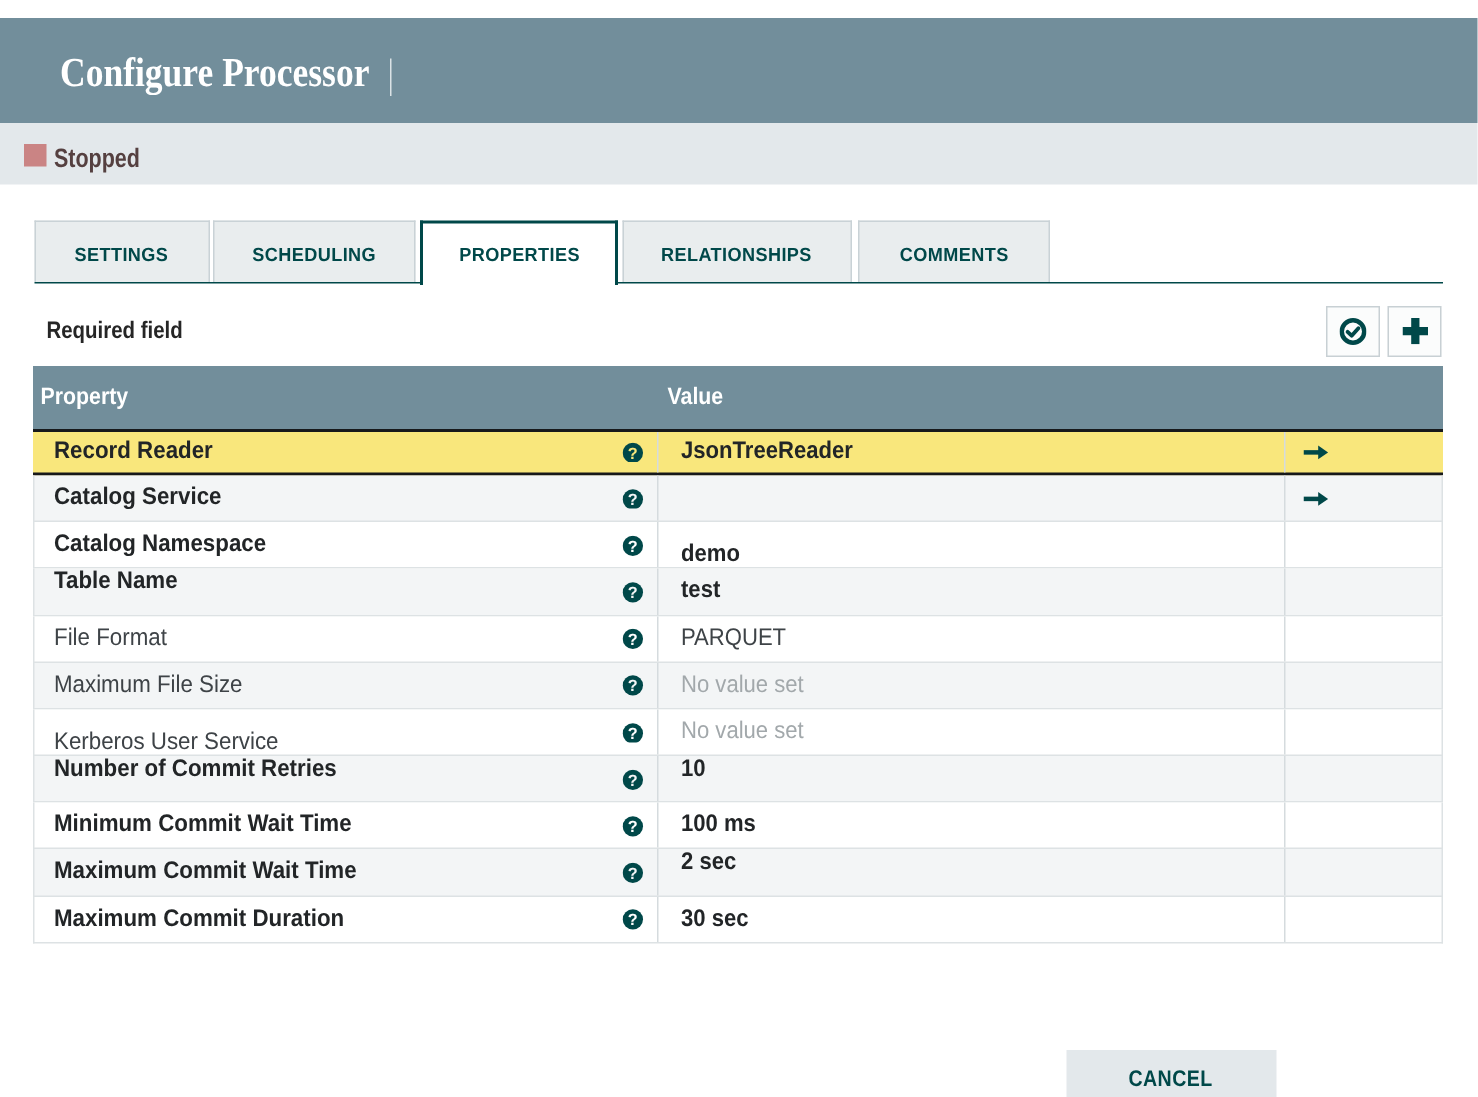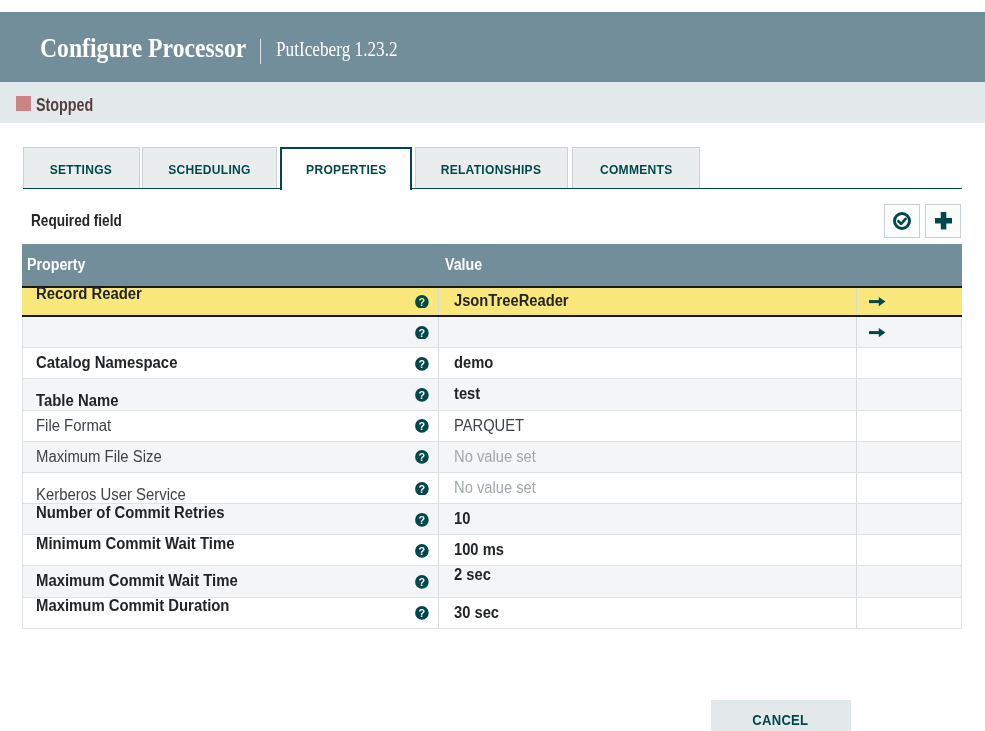--- a/index.html
+++ b/index.html
@@ -6,21 +6,20 @@
               font-family:"Liberation Sans", sans-serif; }
   .abs { position:absolute; }
   .sx { transform-origin:left center; display:inline-block; white-space:nowrap; }
 </style></head>
 <body>
 <div class="abs" style="left:0;top:12px;width:985px;height:731px;background:#fff">
 
 <div class="abs" style="left:0;top:0;width:985px;height:70.3px;background:#728E9B"></div>
 <div class="abs" style="left:40px;top:20px"><span class="sx" style="font-family:'Liberation Serif',serif;font-weight:bold;font-size:27.5px;color:#fff;transform:scaleX(0.861)">Configure Processor</span></div>
 <div class="abs" style="left:259.5px;top:27px;width:1.5px;height:25px;background:rgba(255,255,255,0.75)"></div>
-<div class="abs" style="left:276px;top:26px"><span class="sx" style="font-family:'Liberation Serif',serif;font-size:20.5px;color:#fff;transform:scaleX(0.84)">PutIceberg 1.23.2</span></div>
 <div class="abs" style="left:0;top:70.3px;width:985px;height:41.2px;background:#E3E8EB"></div>
 <div class="abs" style="left:16px;top:84px;width:15px;height:15px;background:#CA8484"></div>
 <div class="abs" style="left:36.2px;top:82.8px"><span class="sx" style="font-weight:bold;font-size:17.7px;color:#554040;transform:scaleX(0.81)">Stopped</span></div>
 <div class="abs" style="left:23px;top:175.5px;width:939px;height:1.6px;background:#004849"></div>
 <div class="abs" style="left:23.0px;top:135px;width:116.6px;height:40.5px;background:#E9EDEE;border:1px solid #C9D2D6;border-bottom:none;display:flex;align-items:center;justify-content:center;padding-top:4px">
       <span style="font-size:12.7px;font-weight:bold;letter-spacing:0.3px;color:#004849;display:inline-block;transform:scaleX(0.95)">SETTINGS</span>
     </div>
 <div class="abs" style="left:142.4px;top:135px;width:134.6px;height:40.5px;background:#E9EDEE;border:1px solid #C9D2D6;border-bottom:none;display:flex;align-items:center;justify-content:center;padding-top:4px">
       <span style="font-size:12.7px;font-weight:bold;letter-spacing:0.3px;color:#004849;display:inline-block;transform:scaleX(0.95)">SCHEDULING</span>
     </div>
@@ -47,62 +46,65 @@
 <div class="abs" style="left:22.4px;top:232.4px;width:939.6px;height:41.4px;background:#728E9B"></div>
 <div class="abs" style="left:27.4px;top:232.4px;height:41.4px;display:flex;align-items:center">
       <span class="sx" style="font-weight:bold;font-size:15.8px;color:#fff;transform:scaleX(0.9)">Property</span>
     </div>
 <div class="abs" style="left:444.7px;top:232.4px;height:41.4px;display:flex;align-items:center">
       <span class="sx" style="font-weight:bold;font-size:15.8px;color:#fff;transform:scaleX(0.9)">Value</span>
     </div>
 <div class="abs" style="left:22.4px;top:273.8px;width:939.6px;height:31.18px;background:#F9E77C;border-top:2px solid #17191B;border-bottom:2px solid #17191B"></div>
 <div class="abs" style="left:438.0px;top:275.8px;width:1px;height:27.18px;background:#D5DBDE"></div>
 <div class="abs" style="left:856.4px;top:275.8px;width:1px;height:27.18px;background:#D5DBDE"></div>
-<div class="abs" style="left:36.3px;top:273.3px;height:31.18px;display:flex;align-items:flex-start">
+<div class="abs" style="left:36.3px;top:273.3px;height:31.18px;display:flex;align-items:center">
       <span class="sx" style="font-weight:bold;font-size:16px;color:#222527;transform:scaleX(0.93)">Record Reader</span>
     </div>
 <svg style="position:absolute;left:415.1px;top:282.5px" width="13.8" height="13.8" viewBox="0 0 14 14">
       <circle cx="7" cy="7" r="6.9" fill="#004849"></circle>
       <text x="7" y="10.9" text-anchor="middle" font-family="Liberation Sans" font-size="11" font-weight="bold" fill="#F9E77C">?</text>
     </svg>
 <div class="abs" style="left:454.2px;top:273.3px;height:31.18px;display:flex;align-items:center">
       <span class="sx" style="font-size:16px;font-weight:bold;color:#222527;transform:scaleX(0.92)">JsonTreeReader</span>
     </div>
 <svg style="position:absolute;left:869.1px;top:282.9px" width="16.5" height="13" viewBox="0 0 16.5 13">
       <rect x="0" y="5.1" width="10.8" height="3.0" fill="#004849"></rect>
       <path d="M9.8 2.0 L16.4 6.6 L9.8 11.2 Z" fill="#004849"></path>
     </svg>
 <div class="abs" style="left:22.4px;top:304.98px;width:939.6px;height:31.18px;background:#F3F5F6;border-bottom:1px solid #DDE2E4;border-left:1px solid #DDE2E4;border-right:1px solid #DDE2E4"></div>
 <div class="abs" style="left:438.0px;top:304.98px;width:1px;height:30.18px;background:#D5DBDE"></div>
 <div class="abs" style="left:856.4px;top:304.98px;width:1px;height:30.18px;background:#D5DBDE"></div>
+<div class="abs" style="left:36.3px;top:304.48px;height:31.18px;display:flex;align-items:center">
+      <span class="sx" style="font-weight:bold;font-size:16px;color:#222527;transform:scaleX(0.93)">Catalog Service</span>
+    </div>
 <svg style="position:absolute;left:415.1px;top:313.7px" width="13.8" height="13.8" viewBox="0 0 14 14">
       <circle cx="7" cy="7" r="6.9" fill="#004849"></circle>
       <text x="7" y="10.9" text-anchor="middle" font-family="Liberation Sans" font-size="11" font-weight="bold" fill="#F3F5F6">?</text>
     </svg>
 <svg style="position:absolute;left:869.1px;top:314.1px" width="16.5" height="13" viewBox="0 0 16.5 13">
       <rect x="0" y="5.1" width="10.8" height="3.0" fill="#004849"></rect>
       <path d="M9.8 2.0 L16.4 6.6 L9.8 11.2 Z" fill="#004849"></path>
     </svg>
 <div class="abs" style="left:22.4px;top:336.16px;width:939.6px;height:31.18px;background:#fff;border-bottom:1px solid #DDE2E4;border-left:1px solid #DDE2E4;border-right:1px solid #DDE2E4"></div>
 <div class="abs" style="left:438.0px;top:336.16px;width:1px;height:30.18px;background:#D5DBDE"></div>
 <div class="abs" style="left:856.4px;top:336.16px;width:1px;height:30.18px;background:#D5DBDE"></div>
 <div class="abs" style="left:36.3px;top:335.66px;height:31.18px;display:flex;align-items:center">
       <span class="sx" style="font-weight:bold;font-size:16px;color:#222527;transform:scaleX(0.93)">Catalog Namespace</span>
     </div>
 <svg style="position:absolute;left:415.1px;top:344.9px" width="13.8" height="13.8" viewBox="0 0 14 14">
       <circle cx="7" cy="7" r="6.9" fill="#004849"></circle>
       <text x="7" y="10.9" text-anchor="middle" font-family="Liberation Sans" font-size="11" font-weight="bold" fill="#fff">?</text>
     </svg>
-<div class="abs" style="left:454.2px;top:335.66px;height:31.18px;display:flex;align-items:center">
+<div class="abs" style="left:454.2px;top:335.66px;height:31.18px;display:flex;align-items:flex-end">
       <span class="sx" style="font-size:16px;font-weight:bold;color:#222527;transform:scaleX(0.92)">demo</span>
     </div>
 <div class="abs" style="left:22.4px;top:367.34000000000003px;width:939.6px;height:31.18px;background:#F3F5F6;border-bottom:1px solid #DDE2E4;border-left:1px solid #DDE2E4;border-right:1px solid #DDE2E4"></div>
 <div class="abs" style="left:438.0px;top:367.34000000000003px;width:1px;height:30.18px;background:#D5DBDE"></div>
 <div class="abs" style="left:856.4px;top:367.34000000000003px;width:1px;height:30.18px;background:#D5DBDE"></div>
-<div class="abs" style="left:36.3px;top:366.84000000000003px;height:31.18px;display:flex;align-items:flex-end">
+<div class="abs" style="left:36.3px;top:366.84000000000003px;height:31.18px;display:flex;align-items:flex-start">
       <span class="sx" style="font-weight:bold;font-size:16px;color:#222527;transform:scaleX(0.93)">Table Name</span>
     </div>
 <svg style="position:absolute;left:415.1px;top:376.0px" width="13.8" height="13.8" viewBox="0 0 14 14">
       <circle cx="7" cy="7" r="6.9" fill="#004849"></circle>
       <text x="7" y="10.9" text-anchor="middle" font-family="Liberation Sans" font-size="11" font-weight="bold" fill="#F3F5F6">?</text>
     </svg>
 <div class="abs" style="left:454.2px;top:366.84000000000003px;height:31.18px;display:flex;align-items:center">
       <span class="sx" style="font-size:16px;font-weight:bold;color:#222527;transform:scaleX(0.92)">test</span>
     </div>
 <div class="abs" style="left:22.4px;top:398.52000000000004px;width:939.6px;height:31.18px;background:#fff;border-bottom:1px solid #DDE2E4;border-left:1px solid #DDE2E4;border-right:1px solid #DDE2E4"></div>
@@ -147,27 +149,27 @@
 <div class="abs" style="left:22.4px;top:492.06000000000006px;width:939.6px;height:31.18px;background:#F3F5F6;border-bottom:1px solid #DDE2E4;border-left:1px solid #DDE2E4;border-right:1px solid #DDE2E4"></div>
 <div class="abs" style="left:438.0px;top:492.06000000000006px;width:1px;height:30.18px;background:#D5DBDE"></div>
 <div class="abs" style="left:856.4px;top:492.06000000000006px;width:1px;height:30.18px;background:#D5DBDE"></div>
 <div class="abs" style="left:36.3px;top:491.56000000000006px;height:31.18px;display:flex;align-items:flex-start">
       <span class="sx" style="font-weight:bold;font-size:16px;color:#222527;transform:scaleX(0.93)">Number of Commit Retries</span>
     </div>
 <svg style="position:absolute;left:415.1px;top:500.8px" width="13.8" height="13.8" viewBox="0 0 14 14">
       <circle cx="7" cy="7" r="6.9" fill="#004849"></circle>
       <text x="7" y="10.9" text-anchor="middle" font-family="Liberation Sans" font-size="11" font-weight="bold" fill="#F3F5F6">?</text>
     </svg>
-<div class="abs" style="left:454.2px;top:491.56000000000006px;height:31.18px;display:flex;align-items:center">
+<div class="abs" style="left:454.2px;top:491.56000000000006px;height:31.18px;display:flex;">
       <span class="sx" style="font-size:16px;font-weight:bold;color:#222527;transform:scaleX(0.92)">10</span>
     </div>
 <div class="abs" style="left:22.4px;top:523.24px;width:939.6px;height:31.18px;background:#fff;border-bottom:1px solid #DDE2E4;border-left:1px solid #DDE2E4;border-right:1px solid #DDE2E4"></div>
 <div class="abs" style="left:438.0px;top:523.24px;width:1px;height:30.18px;background:#D5DBDE"></div>
 <div class="abs" style="left:856.4px;top:523.24px;width:1px;height:30.18px;background:#D5DBDE"></div>
-<div class="abs" style="left:36.3px;top:522.74px;height:31.18px;display:flex;">
+<div class="abs" style="left:36.3px;top:522.74px;height:31.18px;display:flex;align-items:center">
       <span class="sx" style="font-weight:bold;font-size:16px;color:#222527;transform:scaleX(0.93)">Minimum Commit Wait Time</span>
     </div>
 <svg style="position:absolute;left:415.1px;top:531.9px" width="13.8" height="13.8" viewBox="0 0 14 14">
       <circle cx="7" cy="7" r="6.9" fill="#004849"></circle>
       <text x="7" y="10.9" text-anchor="middle" font-family="Liberation Sans" font-size="11" font-weight="bold" fill="#fff">?</text>
     </svg>
 <div class="abs" style="left:454.2px;top:522.74px;height:31.18px;display:flex;align-items:center">
       <span class="sx" style="font-size:16px;font-weight:bold;color:#222527;transform:scaleX(0.92)">100 ms</span>
     </div>
 <div class="abs" style="left:22.4px;top:554.42px;width:939.6px;height:31.18px;background:#F3F5F6;border-bottom:1px solid #DDE2E4;border-left:1px solid #DDE2E4;border-right:1px solid #DDE2E4"></div>
@@ -179,21 +181,21 @@
 <svg style="position:absolute;left:415.1px;top:563.1px" width="13.8" height="13.8" viewBox="0 0 14 14">
       <circle cx="7" cy="7" r="6.9" fill="#004849"></circle>
       <text x="7" y="10.9" text-anchor="middle" font-family="Liberation Sans" font-size="11" font-weight="bold" fill="#F3F5F6">?</text>
     </svg>
 <div class="abs" style="left:454.2px;top:553.92px;height:31.18px;display:flex;align-items:flex-start">
       <span class="sx" style="font-size:16px;font-weight:bold;color:#222527;transform:scaleX(0.92)">2 sec</span>
     </div>
 <div class="abs" style="left:22.4px;top:585.5999999999999px;width:939.6px;height:31.18px;background:#fff;border-bottom:1px solid #DDE2E4;border-left:1px solid #DDE2E4;border-right:1px solid #DDE2E4"></div>
 <div class="abs" style="left:438.0px;top:585.5999999999999px;width:1px;height:30.18px;background:#D5DBDE"></div>
 <div class="abs" style="left:856.4px;top:585.5999999999999px;width:1px;height:30.18px;background:#D5DBDE"></div>
-<div class="abs" style="left:36.3px;top:585.0999999999999px;height:31.18px;display:flex;align-items:flex-start">
+<div class="abs" style="left:36.3px;top:585.0999999999999px;height:31.18px;display:flex;align-items:center">
       <span class="sx" style="font-weight:bold;font-size:16px;color:#222527;transform:scaleX(0.93)">Maximum Commit Duration</span>
     </div>
 <svg style="position:absolute;left:415.1px;top:594.3px" width="13.8" height="13.8" viewBox="0 0 14 14">
       <circle cx="7" cy="7" r="6.9" fill="#004849"></circle>
       <text x="7" y="10.9" text-anchor="middle" font-family="Liberation Sans" font-size="11" font-weight="bold" fill="#fff">?</text>
     </svg>
 <div class="abs" style="left:454.2px;top:585.0999999999999px;height:31.18px;display:flex;align-items:center">
       <span class="sx" style="font-size:16px;font-weight:bold;color:#222527;transform:scaleX(0.92)">30 sec</span>
     </div>
 <div class="abs" style="left:0;top:728px;width:985px;height:2.5px;background:#414C54"></div>

